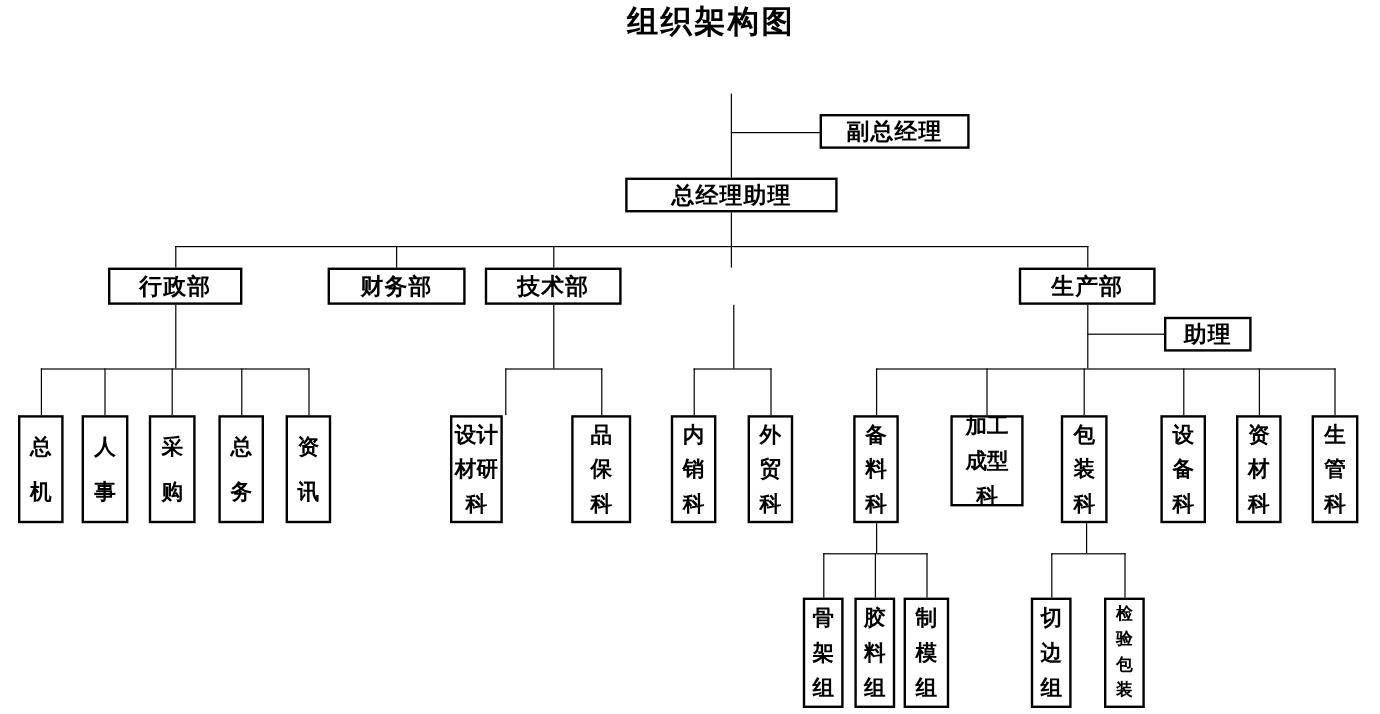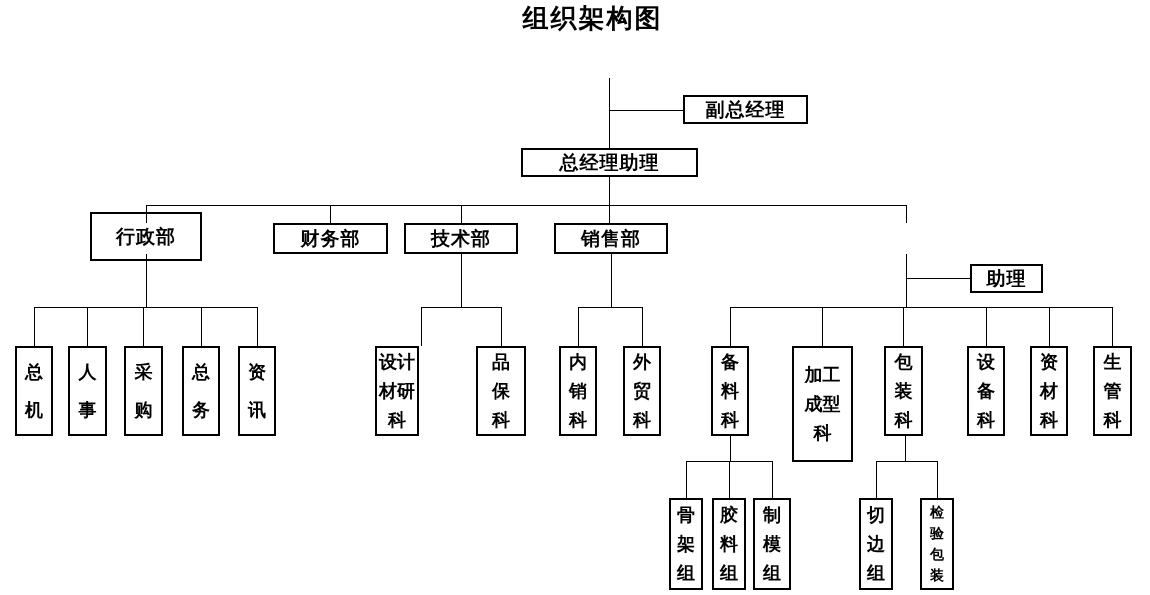--- a/index.html
+++ b/index.html
@@ -25,24 +25,24 @@
 </head>
 <body>
 
 <div id="canvas">
 
   <div class="title">组织架构图</div>
 
   <div class="node hnode" style="left:683px;top:95px;width:125px;height:29px">副总经理</div>
   <div class="node hnode" style="left:521px;top:148px;width:177px;height:29px">总经理助理</div>
 
-  <div class="node hnode" style="left:90px;top:212px;width:112px;height:49px">行政部</div>
+  <div class="node hnode" style="left:90px;top:223px;width:112px;height:31px">行政部</div>
   <div class="node hnode" style="left:273px;top:223px;width:115px;height:31px">财务部</div>
   <div class="node hnode" style="left:404px;top:223px;width:114px;height:31px">技术部</div>
-  <div class="node hnode" style="left:554px;top:223px;width:114px;height:31px">销售部</div>
+  <div class="node hnode" style="left:849px;top:223px;width:114px;height:31px">生产部</div>
   <div class="node hnode" style="left:970px;top:264px;width:73px;height:29px">助理</div>
 
   <div class="node vnode v2" style="left:15px;top:346px;width:38px;height:90px">总
 机</div>
   <div class="node vnode v2" style="left:68px;top:346px;width:39px;height:90px">人
 事</div>
   <div class="node vnode v2" style="left:124px;top:346px;width:39px;height:90px">采
 购</div>
   <div class="node vnode v2" style="left:182px;top:346px;width:38px;height:90px">总
 务</div>
@@ -59,21 +59,21 @@
   <div class="node vnode" style="left:559px;top:346px;width:38px;height:90px">内
 销
 科</div>
   <div class="node vnode" style="left:623px;top:346px;width:38px;height:90px">外
 贸
 科</div>
 
   <div class="node vnode" style="left:711px;top:346px;width:38px;height:90px">备
 料
 科</div>
-  <div class="node vnode" style="left:792px;top:346px;width:61px;height:116px">加工
+  <div class="node vnode" style="left:792px;top:346px;width:61px;height:76px">加工
 成型
 科</div>
   <div class="node vnode" style="left:884px;top:346px;width:39px;height:90px">包
 装
 科</div>
   <div class="node vnode" style="left:967px;top:346px;width:38px;height:90px">设
 备
 科</div>
   <div class="node vnode" style="left:1030px;top:346px;width:38px;height:90px">资
 材

